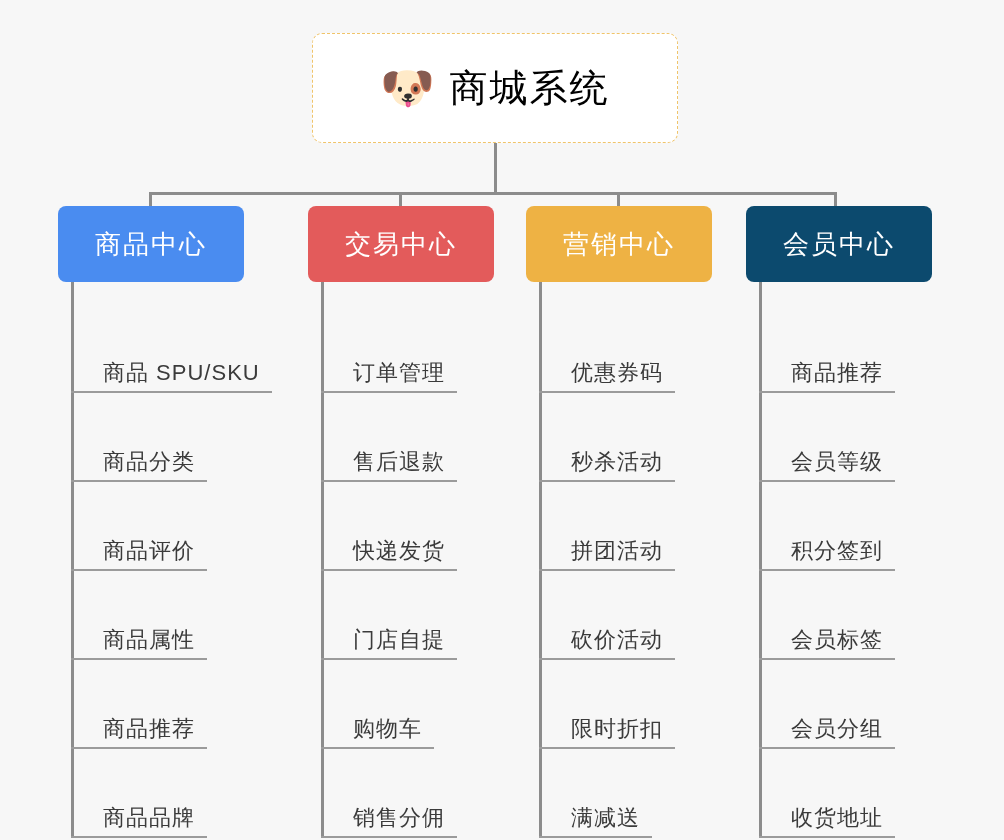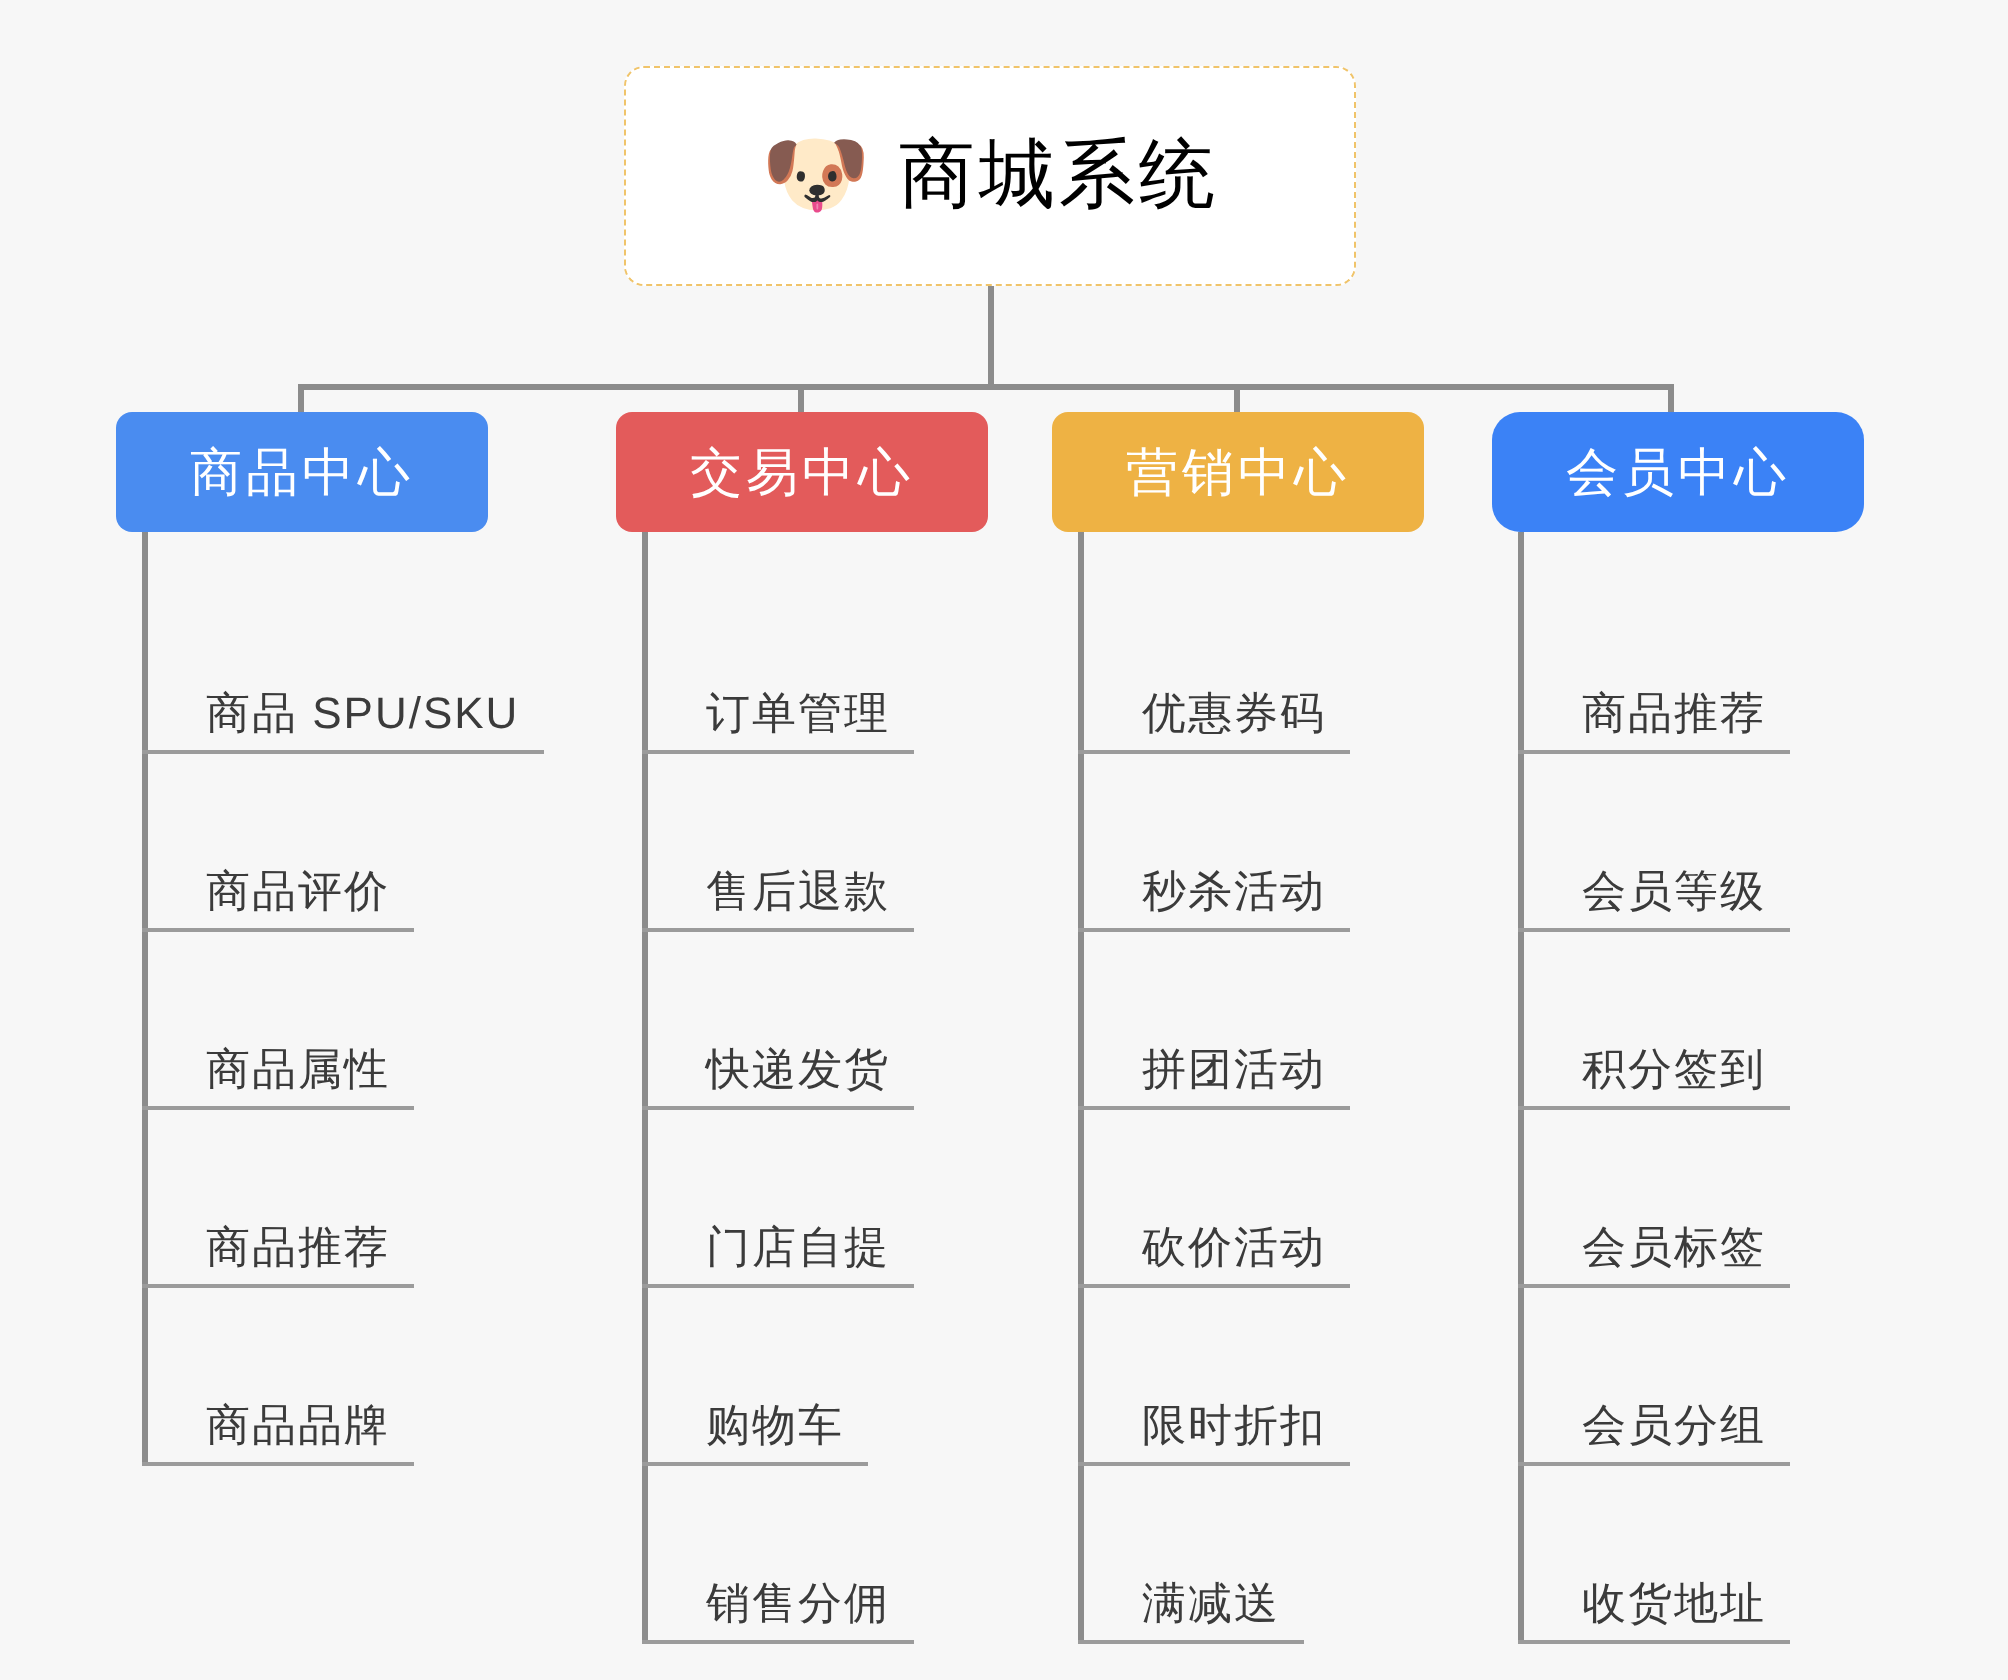--- a/index.html
+++ b/index.html
@@ -71,21 +71,21 @@
     position: absolute;
     top: 206px;
     width: 186px;
   }
   .col-0 { left: 58px; }
   .col-1 { left: 308px; }
   .col-2 { left: 526px; }
   .col-3 { left: 746px; }
 
   .col-header {
-    height: 60px;
+    height: 76px;
     border-radius: 8px;
     display: flex;
     align-items: center;
     justify-content: center;
     color: #ffffff;
     font-size: 26px;
     letter-spacing: 2px;
     box-sizing: border-box;
   }
 
@@ -149,20 +149,23 @@
 
   <div class="column col-0">
     <div class="col-header" style="background:#4a8cf0;">商品中心</div>
     <div class="col-body">
       <div class="col-spine"></div>
       <ul class="leaf-list">
         <li class="leaf">
             <span class="leaf-text">商品 SPU/SKU</span>
           </li>
         <li class="leaf">
+            <span class="leaf-text">商品分类</span>
+          </li>
+        <li class="leaf">
             <span class="leaf-text">商品评价</span>
           </li>
         <li class="leaf">
             <span class="leaf-text">商品属性</span>
           </li>
         <li class="leaf">
             <span class="leaf-text">商品推荐</span>
           </li>
         <li class="leaf">
             <span class="leaf-text">商品品牌</span>
@@ -219,21 +222,21 @@
             <span class="leaf-text">限时折扣</span>
           </li>
         <li class="leaf">
             <span class="leaf-text">满减送</span>
           </li>
       </ul>
     </div>
   </div>
 
   <div class="column col-3">
-    <div class="col-header" style="background:#3b82f6;border-radius:14px;">会员中心</div>
+    <div class="col-header" style="background:#0c4a6e;">会员中心</div>
     <div class="col-body">
       <div class="col-spine"></div>
       <ul class="leaf-list">
         <li class="leaf">
             <span class="leaf-text">商品推荐</span>
           </li>
         <li class="leaf">
             <span class="leaf-text">会员等级</span>
           </li>
         <li class="leaf">

